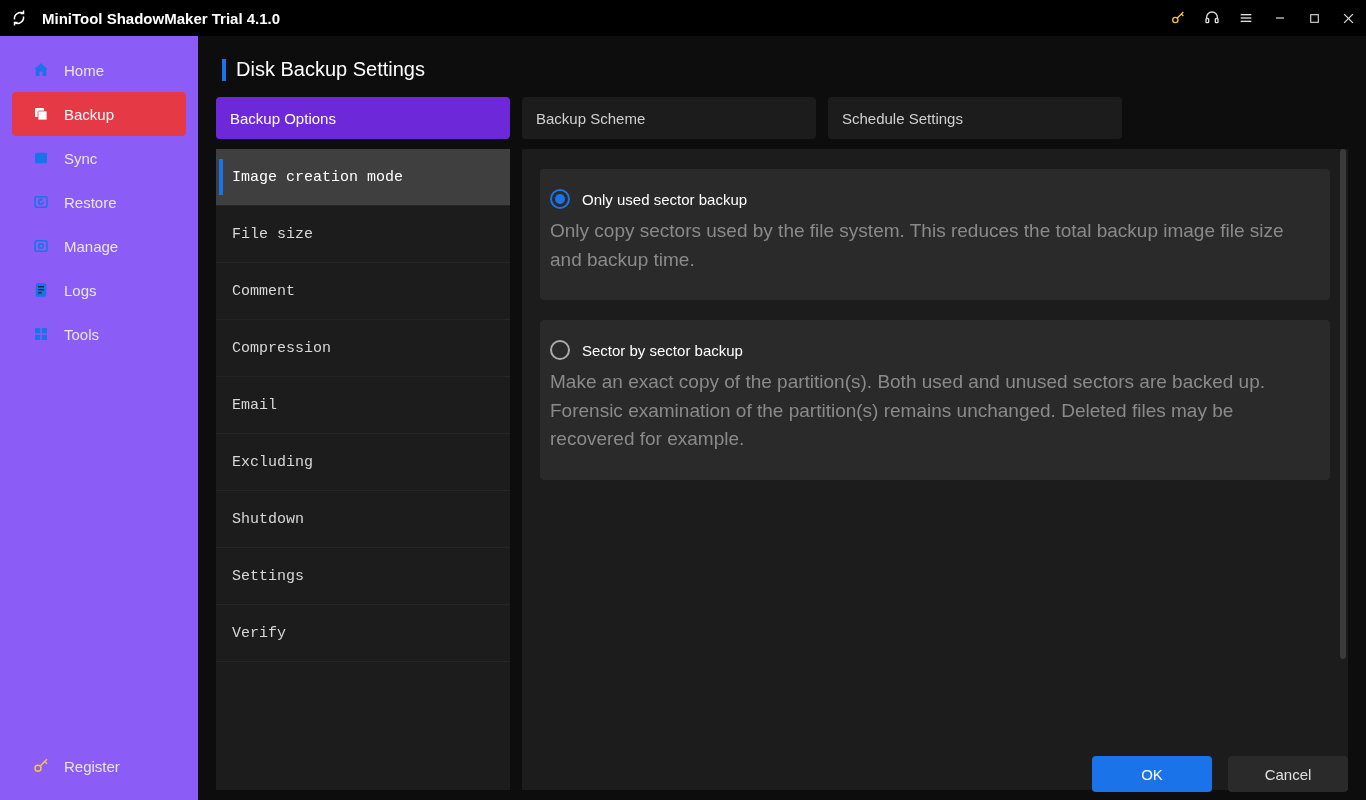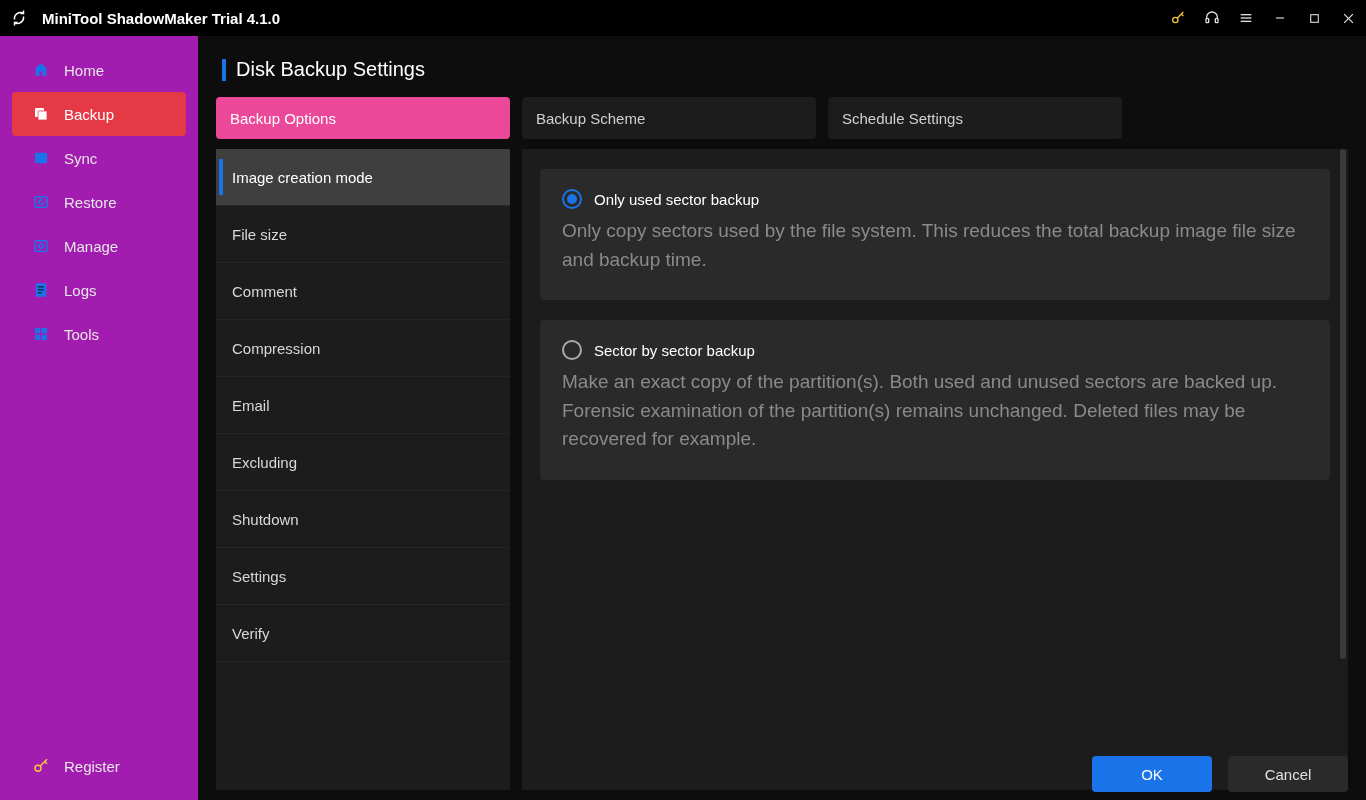--- a/index.html
+++ b/index.html
@@ -26,21 +26,21 @@
   .titlebar-right { display: flex; align-items: center; gap: 18px; }
   .tb-icon { width:16px; height:16px; display:flex; align-items:center; justify-content:center; cursor:pointer; color:#e0e0e0; }
   .tb-icon.gold { color:#f5c542; }
 
   
   .main { flex:1; display:flex; background:#0d0d0d; }
 
   
   .sidebar {
     width: 198px;
-    background: #a21caf;
+    background: #8b5cf6;
     display:flex; flex-direction:column; justify-content:space-between;
     padding: 12px 0;
   }
   .nav-list, .nav-bottom { display:flex; flex-direction:column; gap:0; }
   .nav-item {
     display:flex; align-items:center; gap:14px;
     height:44px; padding: 0 20px; margin: 0 12px;
     border-radius: 4px;
     color:#e6e6e6; font-size:15px; cursor:pointer;
   }
@@ -56,40 +56,41 @@
   .page-title-bar { width:4px; height:22px; background:#1a73e8; }
   .page-title { font-size:20px; color:#fff; font-weight:400; }
 
   
   .tab-row { display:flex; gap:12px; margin-bottom:10px; }
   .tab {
     flex: 0 0 294px; height:42px; display:flex; align-items:center;
     padding:0 14px; background:#1c1c1c; border-radius:4px;
     color:#d0d0d0; font-size:15px; cursor:pointer;
   }
-  .tab.active { background:#ec4899; color:#fff; }
+  .tab.active { background:#6d28d9; color:#fff; }
 
   
   .settings-row { display:flex; gap:12px; flex:1; min-height:0; }
   .settings-list { width:294px; background:#1c1c1c; display:flex; flex-direction:column; }
   .setting-item {
     height:57px; display:flex; align-items:center; padding:0 16px;
     color:#d8d8d8; font-size:15px; cursor:pointer;
     border-bottom:1px solid #262626;
     position:relative;
+    font-family:Liberation Mono, monospace;
   }
   .setting-item.active { background:#3f3f3f; color:#fff; }
   .setting-item.active::before {
     content:""; position:absolute; left:3px; top:10px; bottom:10px; width:4px;
     background:#1a73e8;
   }
 
   .settings-pane { flex:1; background:#1c1c1c; padding:20px 18px; position:relative; }
   .option-card {
-    background:#2a2a2a; border-radius:4px; padding:20px 22px 26px 22px;
+    background:#2a2a2a; border-radius:4px; padding:20px 22px 26px 10px;
     margin-bottom:20px;
   }
   .option-head { display:flex; align-items:center; gap:12px; margin-bottom:8px; cursor:pointer;}
   .radio {
     width:20px; height:20px; border-radius:50%; border:2px solid #aaa;
     display:flex; align-items:center; justify-content:center; flex-shrink:0;
   }
   .radio.selected { border-color:#1a73e8; }
   .radio.selected::after {
     content:""; width:10px; height:10px; border-radius:50%; background:#1a73e8;

